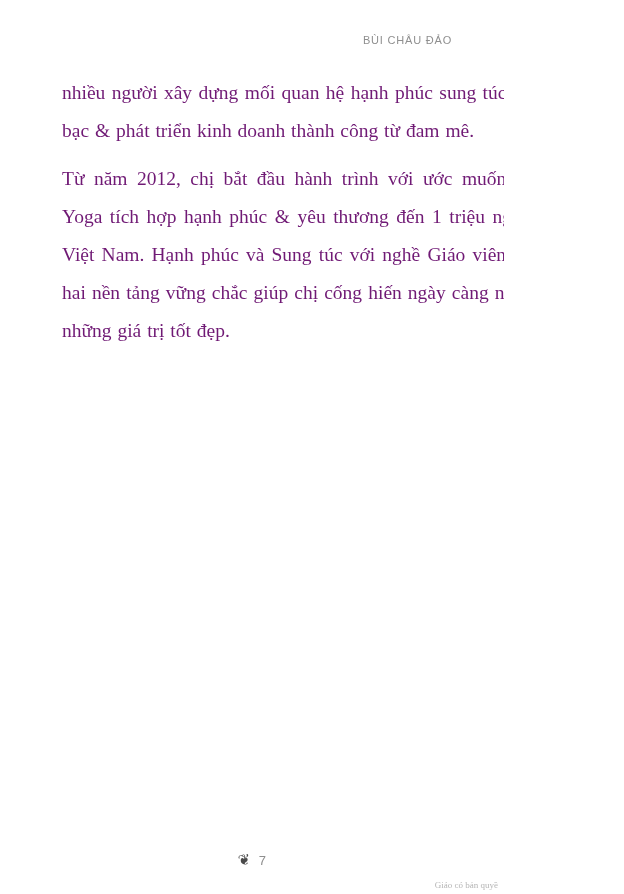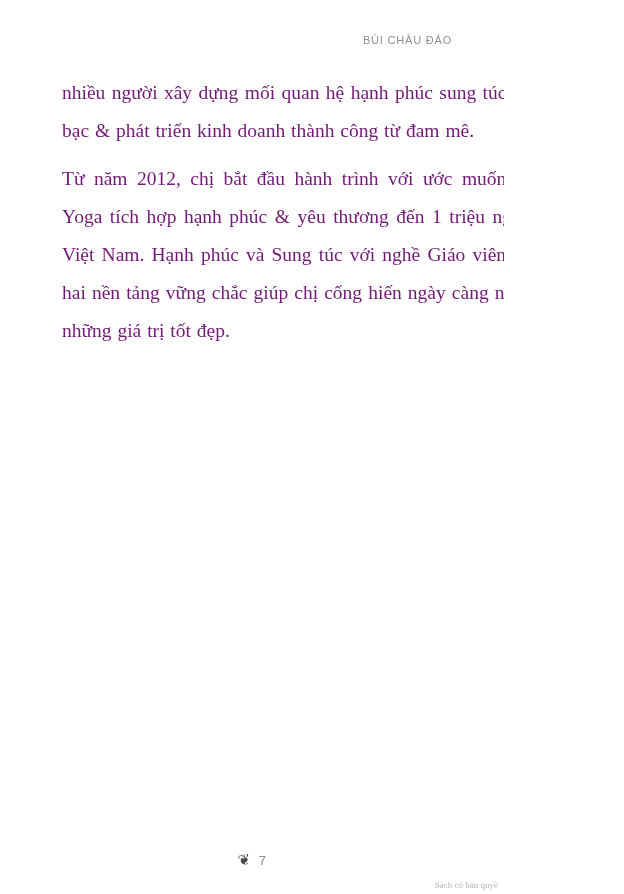--- a/index.html
+++ b/index.html
@@ -81,15 +81,15 @@
   <div class="content">
     <p>nhiều người xây dựng mối quan hệ hạnh phúc sung túc với tiền bạc &amp; phát triển kinh doanh thành công từ đam mê.</p>
     <p>Từ năm 2012, chị bắt đầu hành trình với ước muốn chia sẻ Yoga tích hợp hạnh phúc  &amp;  yêu  thương đến 1 triệu người dân Việt Nam. Hạnh  phúc  và Sung túc với nghề Giáo viên Yoga là hai nền tảng vững chắc giúp chị cống hiến  ngày  càng nhiều  hơn những giá trị tốt đẹp.</p>
   </div>
 
   <div class="footer">
     <span class="ornament">❦</span>
     <span class="page-number">7</span>
   </div>
 
-  <div class="watermark">Sách có bản quyề</div>
+  <div class="watermark">Giáo có bản quyề</div>
 
 </div>
 
 </body></html>

